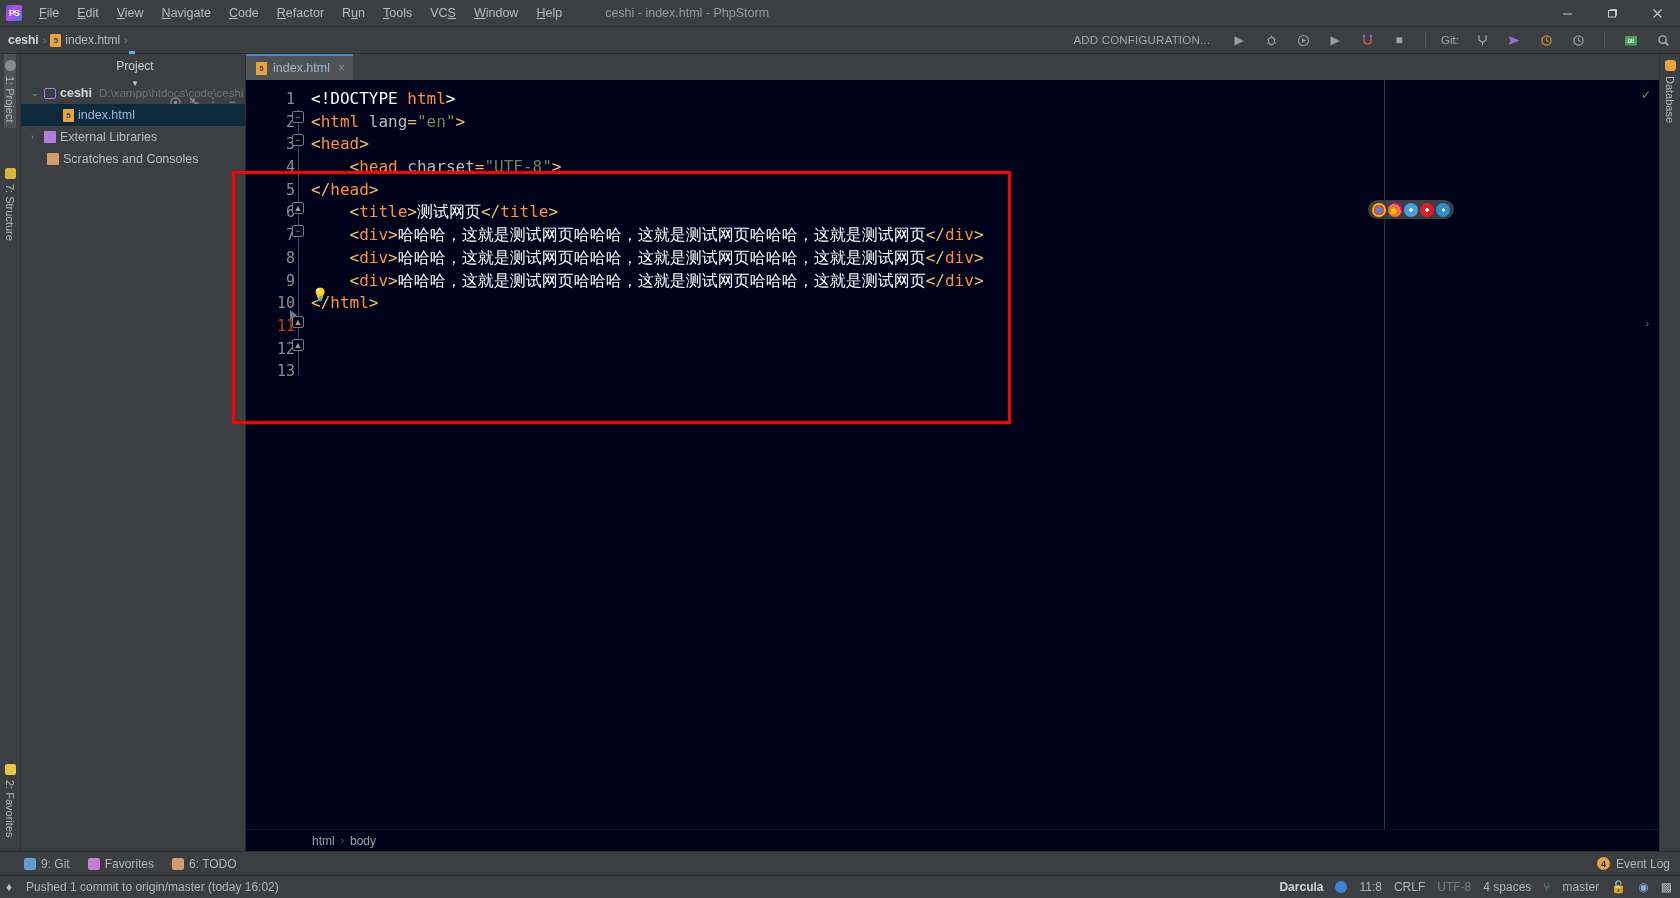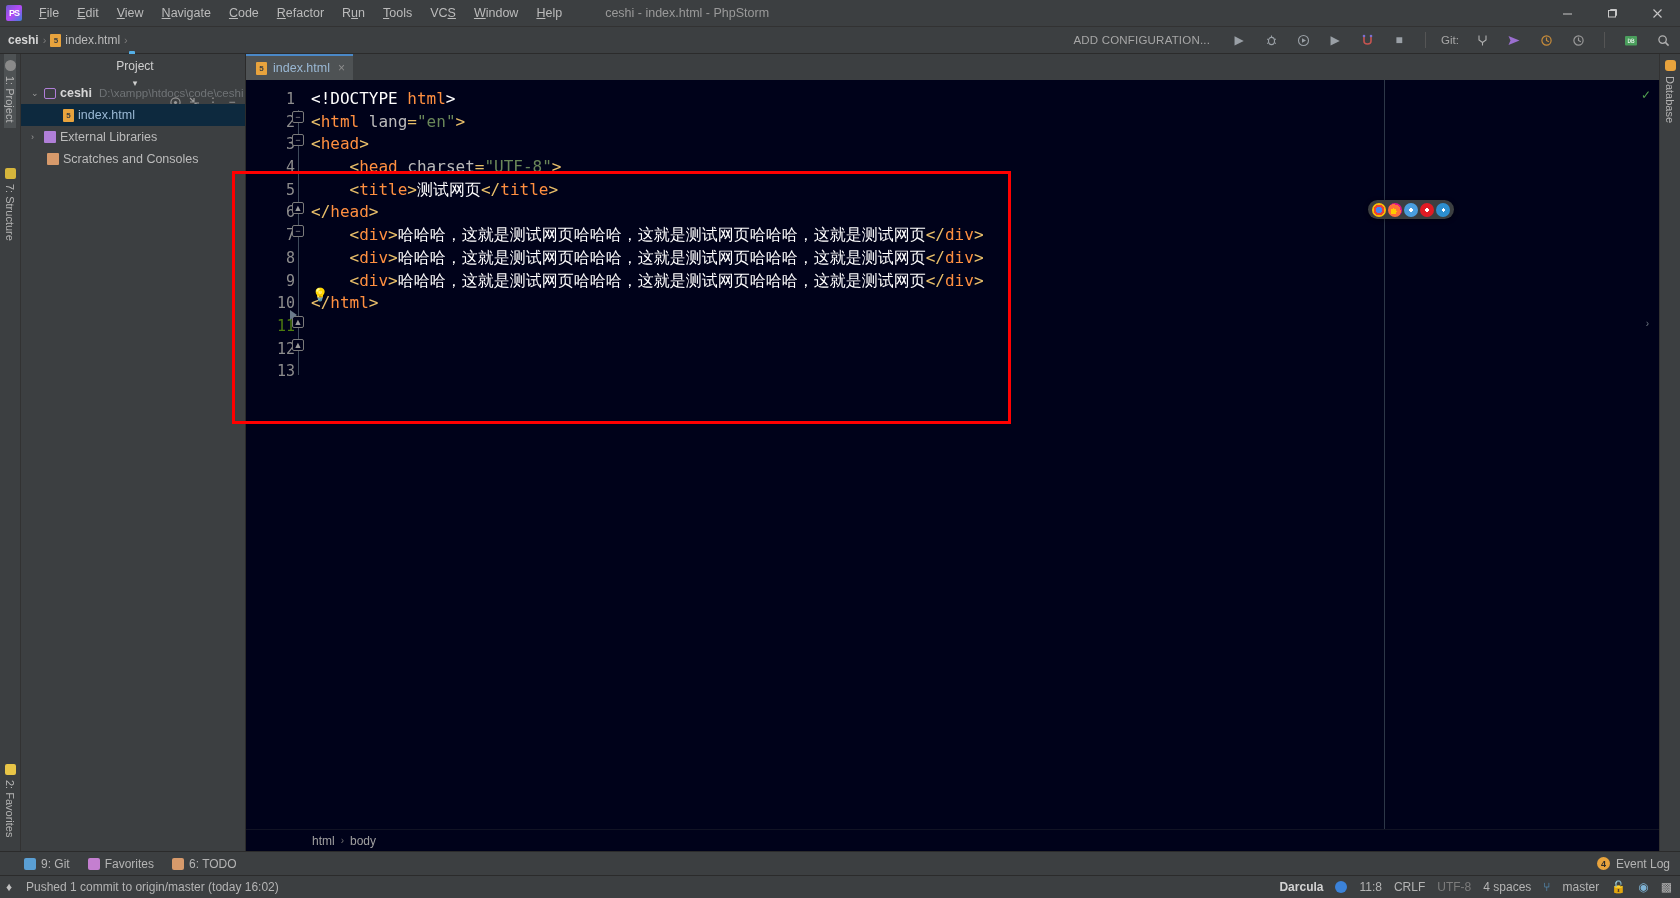--- a/index.html
+++ b/index.html
@@ -121,21 +121,21 @@
   }
   .tab .x { color: #8d8d8d; font-size: 12px; margin-left: 2px; }
 
   .editor-wrap { flex: 1 1 auto; position: relative; display: flex; min-height: 0; background: #00021a; }
   .gutter {
     width: 56px; flex: 0 0 56px; background: #00021a; color: #8d8d8d;
     font-family: "DejaVu Sans Mono", monospace; font-size: 15px;
     text-align: right; padding-top: 8px; position: relative; user-select: none;
   }
   .gln { height: 22.7px; line-height: 22.7px; padding-right: 7px; }
-  .gln.current { color: #4d7c0f; }
+  .gln.current { color: #c2410c; }
   .code-pane {
     flex: 1 1 auto; position: relative; overflow: hidden;
     font-family: "DejaVu Sans Mono", monospace; font-size: 16px;
     padding-top: 8px; color: #a9b7c6; background: #00021a;
   }
   .cline { height: 22.7px; line-height: 22.7px; white-space: pre; padding-left: 9px; }
   .cline.hl { background: #0d1b33; }
   .tag { color: #e8bf6a; }
   .tagn { color: #ff8f40; }
   .attr { color: #bababa; }
@@ -420,22 +420,22 @@
             <div class="gln">10</div>
             <div class="gln current">11</div>
             <div class="gln">12</div>
             <div class="gln">13</div>
           </div>
         <div class="code-pane" id="codepane">
             <div class="cline"><span class="doctype">&lt;!DOCTYPE </span><span class="tagn">html</span><span class="doctype">&gt;</span></div>
             <div class="cline"><span class="tag">&lt;</span><span class="tagn">html</span><span class="attr"> </span><span class="attr">lang</span><span class="tag">=</span><span class="attrv">"en"</span><span class="tag">&gt;</span></div>
             <div class="cline"><span class="tag">&lt;</span><span class="tagn">head</span><span class="tag">&gt;</span></div>
             <div class="cline"><span class="tag">    &lt;</span><span class="tagn">head</span><span class="attr"> </span><span class="attr">charset</span><span class="tag">=</span><span class="attrv">"UTF-8"</span><span class="tag">&gt;</span></div>
+            <div class="cline"><span class="tag">&lt;/</span><span class="tagn">head</span><span class="tag">&gt;</span></div>
             <div class="cline"><span class="tag">    &lt;</span><span class="tagn">title</span><span class="tag">&gt;</span><span class="txt">测试网页</span><span class="tag">&lt;/</span><span class="tagn">title</span><span class="tag">&gt;</span></div>
-            <div class="cline"><span class="tag">&lt;/</span><span class="tagn">head</span><span class="tag">&gt;</span></div>
             <div class="cline"><span class="tag">    &lt;</span><span class="tagn">div</span><span class="tag">&gt;</span><span class="txt">哈哈哈，这就是测试网页哈哈哈，这就是测试网页哈哈哈，这就是测试网页</span><span class="tag">&lt;/</span><span class="tagn">div</span><span class="tag">&gt;</span></div>
             <div class="cline"><span class="tag">    &lt;</span><span class="tagn">div</span><span class="tag">&gt;</span><span class="txt">哈哈哈，这就是测试网页哈哈哈，这就是测试网页哈哈哈，这就是测试网页</span><span class="tag">&lt;/</span><span class="tagn">div</span><span class="tag">&gt;</span></div>
             <div class="cline"><span class="tag">    &lt;</span><span class="tagn">div</span><span class="tag">&gt;</span><span class="txt">哈哈哈，这就是测试网页哈哈哈，这就是测试网页哈哈哈，这就是测试网页</span><span class="tag">&lt;/</span><span class="tagn">div</span><span class="tag">&gt;</span></div>
             <div class="cline"><span class="tag">&lt;/</span><span class="tagn">html</span><span class="tag">&gt;</span></div>
             <div class="cline">&nbsp;</div>
           </div>
 
         <div class="foldline" style="top:30px;height:265px"></div>
         <div class="foldmark" style="top:31px">−</div>
         <div class="foldmark" style="top:54px">−</div>

